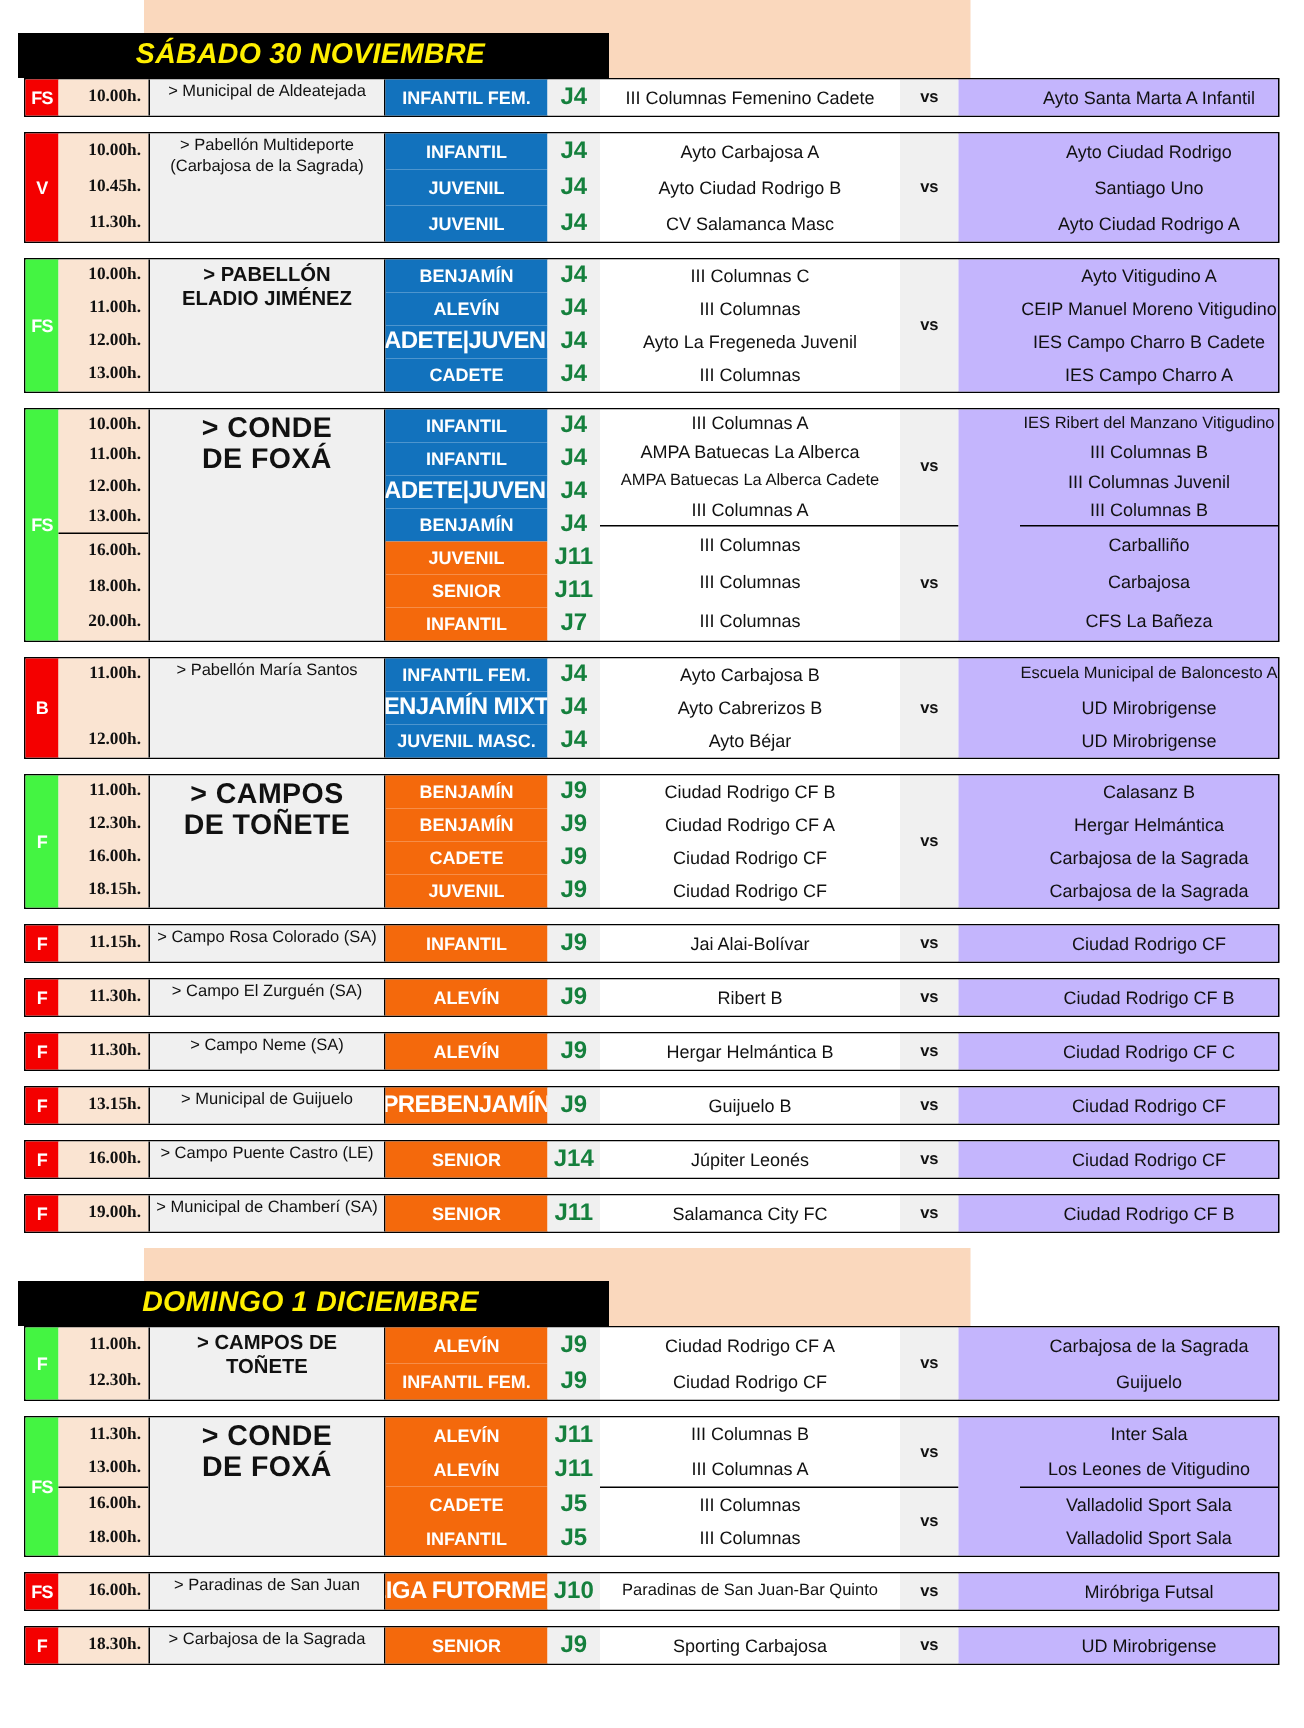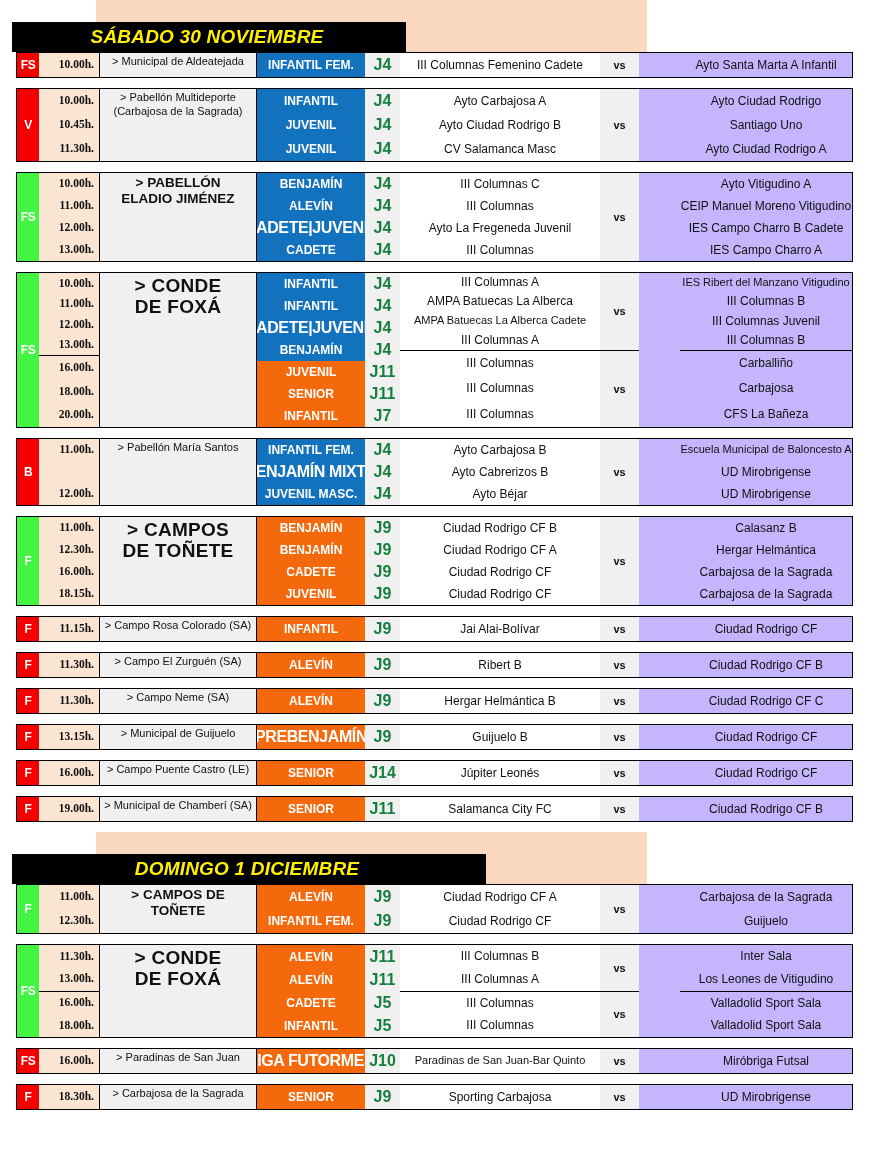--- a/index.html
+++ b/index.html
@@ -13,21 +13,21 @@
   
   .day-header{position:relative;height:52px;margin:0;}
   .day-header .peach{
     position:absolute;left:96px;top:0;width:551px;height:52px;
     background:#fad8bd;
   }
   .day-header .blackbar{
     position:absolute;left:12px;top:22px;height:30px;width:394px;
     background:#000000;display:flex;align-items:center;
   }
-  .day-header.sunday .blackbar{width:474px;}
+  .day-header.sunday .blackbar{width:394px;}
   .day-title{
     color:#ffef00;font-style:italic;font-weight:bold;
     font-size:19px;letter-spacing:0.2px;
     width:100%;text-align:center;padding-right:4px;box-sizing:border-box;
     white-space:nowrap;
   }
 
   
   .block{
     margin:0 16px 10px 16px;

